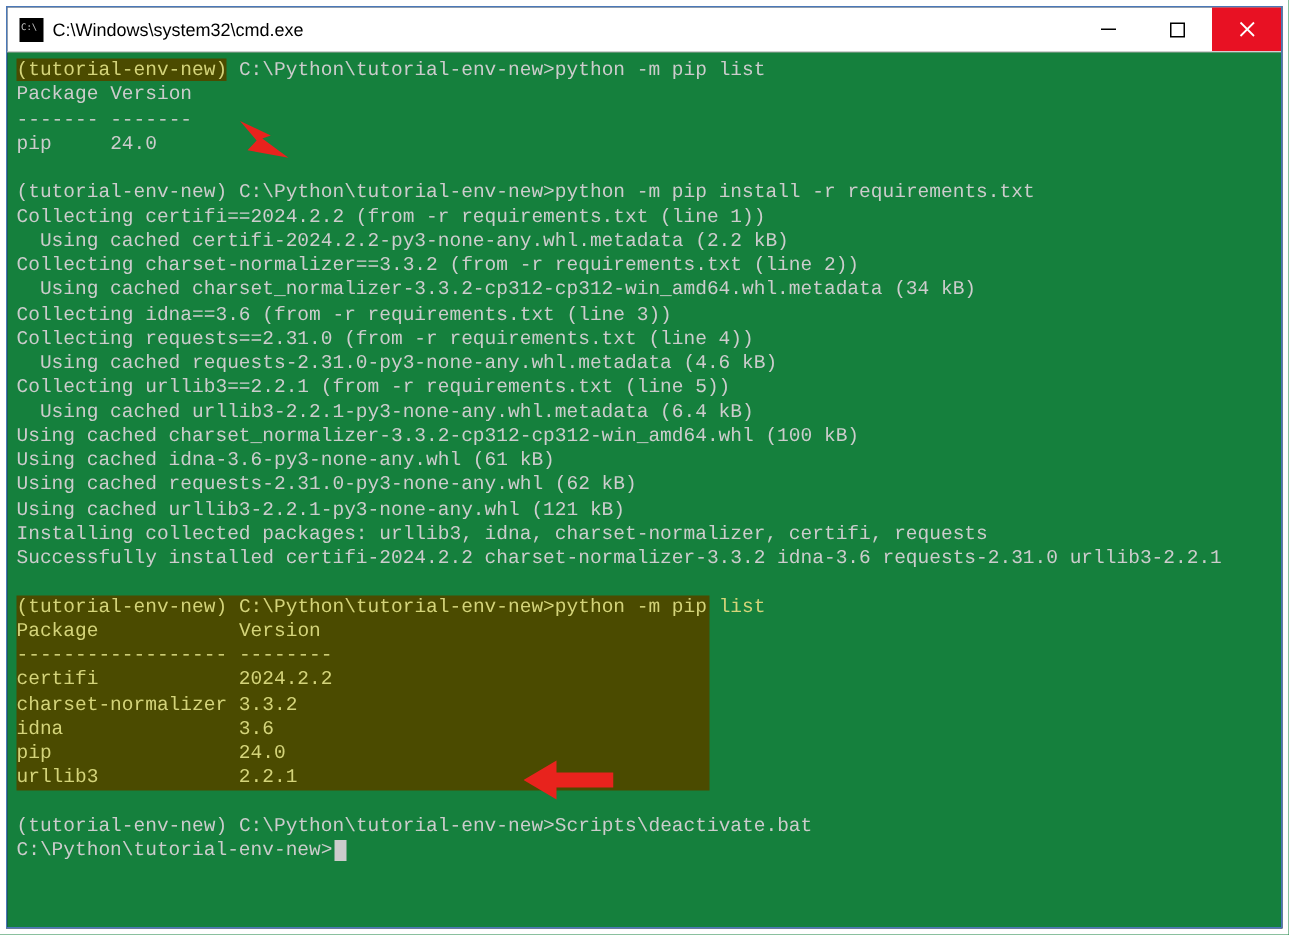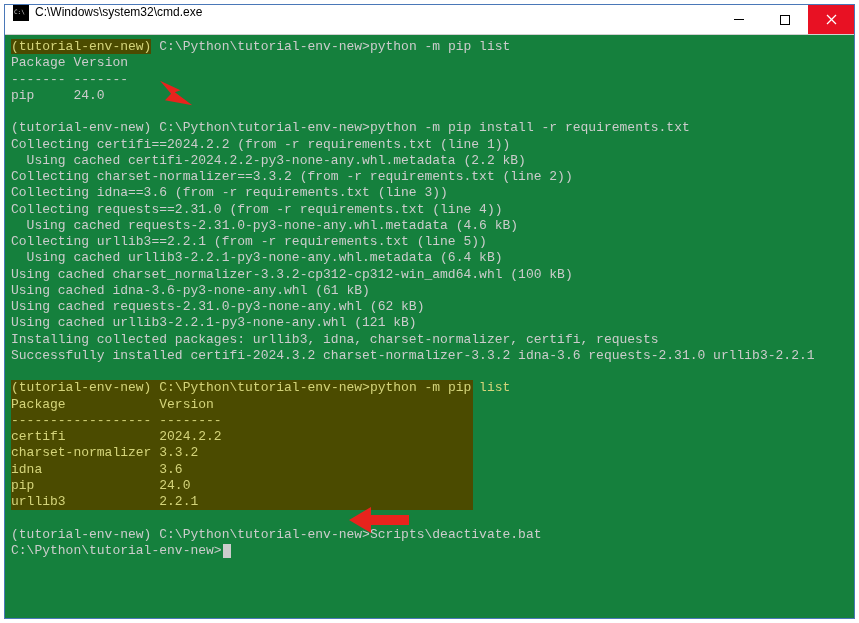--- a/index.html
+++ b/index.html
@@ -17,20 +17,21 @@
     width: 851px; height: 615px;
     background: #000000;
     border: 1px solid #4a78b8;
     display: flex;
     flex-direction: column;
   }
   .titlebar {
     height: 30px;
     background: #ffffff;
     display: flex;
+    align-items: center;
     border-bottom: 1px solid #d0d0d0;
     flex-shrink: 0;
   }
   .titlebar-icon {
     width: 16px; height: 16px;
     margin: 0 6px 0 8px;
     background: #000;
     position: relative;
     display: inline-block;
   }
@@ -132,31 +133,32 @@
     <div class="line"><span>Package</span> <span>Version</span></div>
     <div class="line"><span>-------</span> <span>-------</span></div>
     <div class="line"><span>pip    </span> <span>24.0</span></div>
     <div class="line">&nbsp;</div>
 
     <div class="line"><span class="venv-plain">(tutorial-env-new)</span> <span>C:\Python\tutorial-env-new&gt;</span><span>python -m pip install -r requirements.txt</span></div>
     <div id="install-lines">
         <div class="line">Collecting certifi==2024.2.2 (from -r requirements.txt (line 1))</div>
         <div class="line">  Using cached certifi-2024.2.2-py3-none-any.whl.metadata (2.2 kB)</div>
         <div class="line">Collecting charset-normalizer==3.3.2 (from -r requirements.txt (line 2))</div>
+        <div class="line">  Using cached charset_normalizer-3.3.2-cp312-cp312-win_amd64.whl.metadata (34 kB)</div>
         <div class="line">Collecting idna==3.6 (from -r requirements.txt (line 3))</div>
         <div class="line">Collecting requests==2.31.0 (from -r requirements.txt (line 4))</div>
         <div class="line">  Using cached requests-2.31.0-py3-none-any.whl.metadata (4.6 kB)</div>
         <div class="line">Collecting urllib3==2.2.1 (from -r requirements.txt (line 5))</div>
         <div class="line">  Using cached urllib3-2.2.1-py3-none-any.whl.metadata (6.4 kB)</div>
         <div class="line">Using cached charset_normalizer-3.3.2-cp312-cp312-win_amd64.whl (100 kB)</div>
         <div class="line">Using cached idna-3.6-py3-none-any.whl (61 kB)</div>
         <div class="line">Using cached requests-2.31.0-py3-none-any.whl (62 kB)</div>
         <div class="line">Using cached urllib3-2.2.1-py3-none-any.whl (121 kB)</div>
         <div class="line">Installing collected packages: urllib3, idna, charset-normalizer, certifi, requests</div>
-        <div class="line">Successfully installed certifi-2024.3.2 charset-normalizer-3.3.2 idna-3.6 requests-2.31.0 urllib3-2.2.1</div>
+        <div class="line">Successfully installed certifi-2024.2.2 charset-normalizer-3.3.2 idna-3.6 requests-2.31.0 urllib3-2.2.1</div>
       </div>
     <div class="line">&nbsp;</div>
 
     <div class="block-hl-wrap">
       <div class="hl-bg"></div>
       <div class="hl-content">
         <div class="line"><span>(tutorial-env-new)</span> <span>C:\Python\tutorial-env-new&gt;</span><span>python -m pip list</span></div>
         <div class="line"><span>Package           </span> <span>Version</span></div>
         <div class="line"><span>------------------</span> <span>--------</span></div>
         <div id="after-rows">

